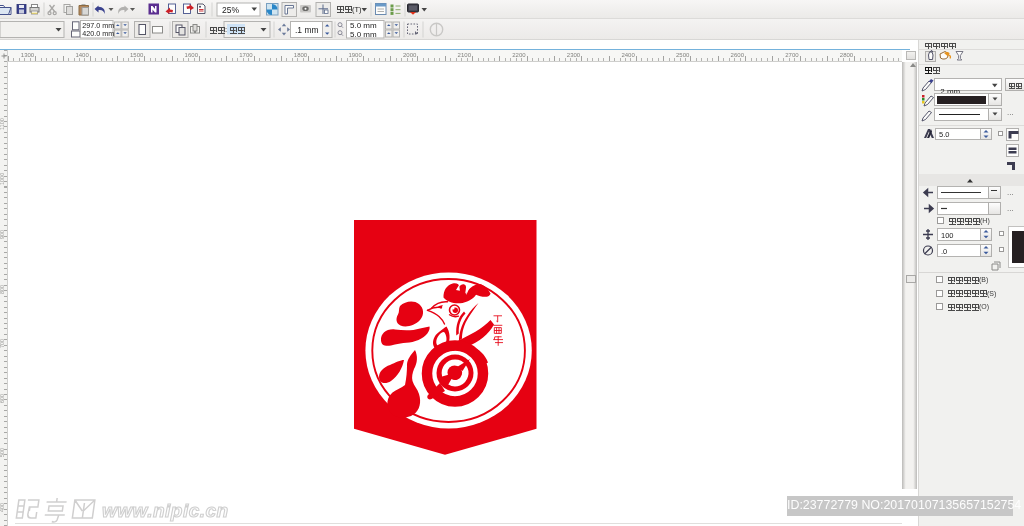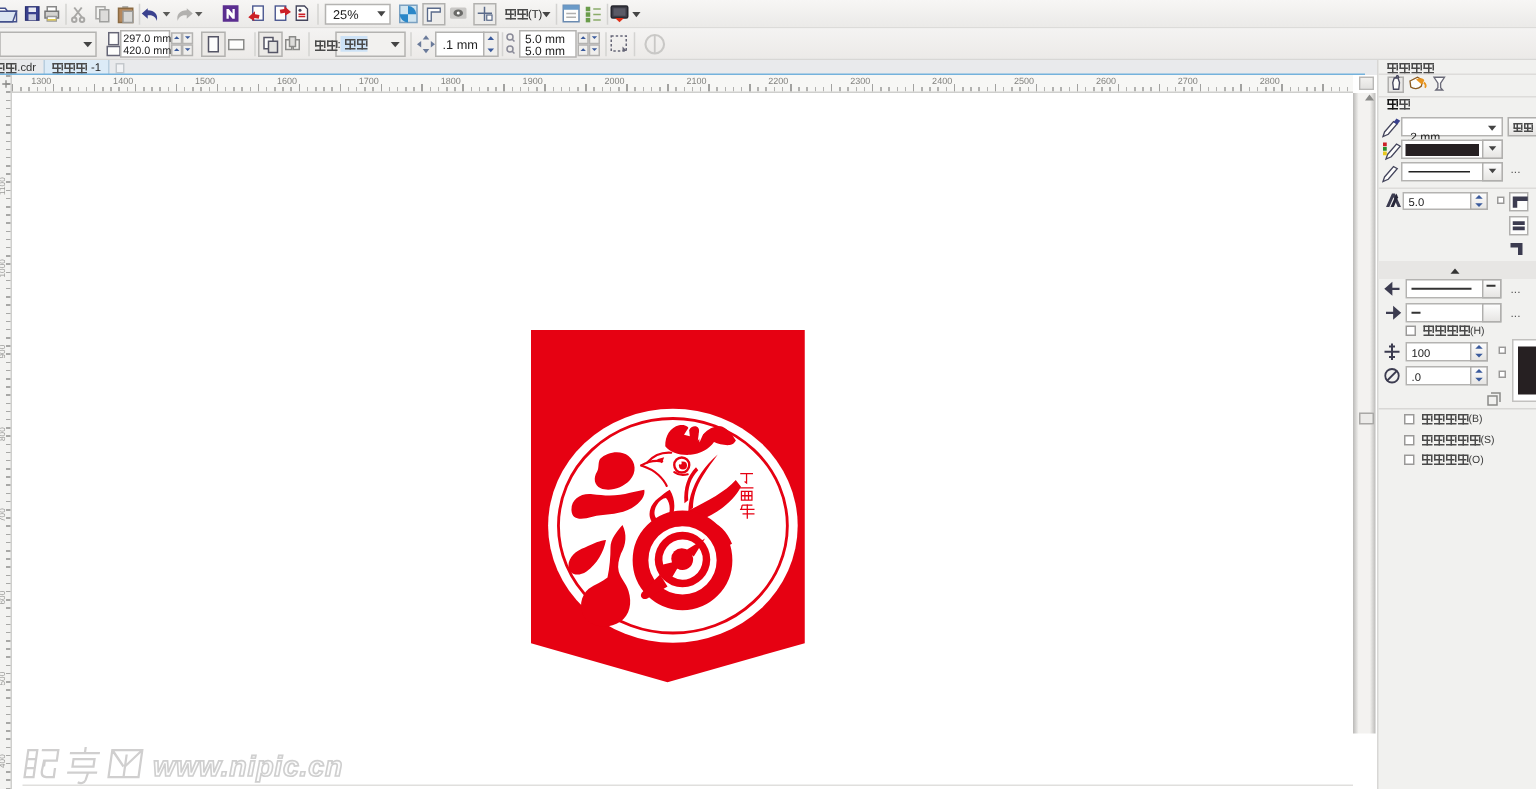--- a/index.html
+++ b/index.html
@@ -185,25 +185,20 @@
       <rect x="407.5" y="24" width="10" height="10" fill="none" stroke="#667" stroke-width="1" stroke-dasharray="1.6 1.4"></rect>
       <path d="M415,31 l3,3 h-3 z" fill="#667"></path>
       <rect x="422.5" y="21.5" width="1" height="16" fill="#d4d3d1"></rect>
       <circle cx="436.5" cy="29.5" r="6.2" fill="none" stroke="#c9c8c6" stroke-width="1.4"></circle>
       <path d="M436.5,23.3 v12.4" stroke="#c9c8c6" stroke-width="1.2"></path>
     </g>
   </svg>
   <div class="abs" style="left:336px;top:4.5px;font-size:7.5px;line-height:9px;color:#222;white-space:nowrap"><span class="cj"></span><span class="cj"></span>(T)</div>
   <div class="abs" style="left:209px;top:25px;font-size:7.5px;line-height:9px;color:#222;white-space:nowrap"><span class="cj"></span><span class="cj"></span>:</div>
   <div class="abs" style="left:229px;top:25px;white-space:nowrap;font-size:7px;line-height:9px"><span class="cj"></span><span class="cj"></span></div>
-  <div class="abs" id="tabrow">
-    <div style="position:absolute;left:0;top:0;width:27px;height:10px;font-size:7.5px;color:#333;line-height:10px;white-space:nowrap;overflow:hidden"><span class="cj" style="margin-left:-4px"></span><span class="cj"></span>.cdr</div>
-    <div style="position:absolute;left:29px;top:0;width:44px;height:10px;background:#dcebf7;border-left:1px solid #b9cede;border-right:1px solid #b9cede;font-size:7.5px;color:#222;line-height:10px;text-align:center;white-space:nowrap"><span class="cj"></span><span class="cj"></span><span class="cj"></span> -1</div>
-    <div style="position:absolute;left:77px;top:1.5px;width:6px;height:7px;border:1px solid #c4c8cc;background:#f2f3f5"></div>
-  </div>
   <div class="abs" id="tabline"></div>
   <div class="abs" id="hruler">
       <div id="hticks"></div>
       <div id="hticks2"></div>
     <span class="rnum" style="left:19.5px">1300</span>
     <span class="rnum" style="left:74.1px">1400</span>
     <span class="rnum" style="left:128.7px">1500</span>
     <span class="rnum" style="left:183.3px">1600</span>
     <span class="rnum" style="left:237.9px">1700</span>
     <span class="rnum" style="left:292.5px">1800</span>
@@ -401,13 +396,14 @@
   </svg>
   <svg class="abs" id="wmark" style="left:10px;top:492px" width="230" height="34" viewBox="0 0 230 34">
     <g fill="none" stroke="#d0cfcf" stroke-width="1.5" transform="skewX(-8) translate(2,0)">
       <path d="M8,8 h6 v18 h-6 z M8,14 h6 M8,20 h6"></path>
       <path d="M17,8 h11 v7 h-8.5 l-0.5,7 c0,3 1.5,4 3.5,4 h5 v-6 M20,15 v4"></path>
       <path d="M36,10 h20 M46,6 v4 M39,14 h14 v5 h-14 z M36,23 h20 M50,23 l-1,5 c-0.5,2 -3,2.5 -5,1.5"></path>
       <path d="M64,8 h20 v18 h-20 z M64,8 l9,11 M84,8 l-10,11 M74,11 v15"></path>
     </g>
     <text x="92" y="25" font-family="Liberation Sans,sans-serif" font-style="italic" font-weight="bold" font-size="19" letter-spacing="0.5" fill="#fdfdfd" stroke="#cfcfcf" stroke-width="1.1">www.nipic.cn</text>
   </svg>
+  <div class="abs" id="idbar">ID:23772779 NO:20170107135657152754</div>
 </div>
 
 </body></html>

